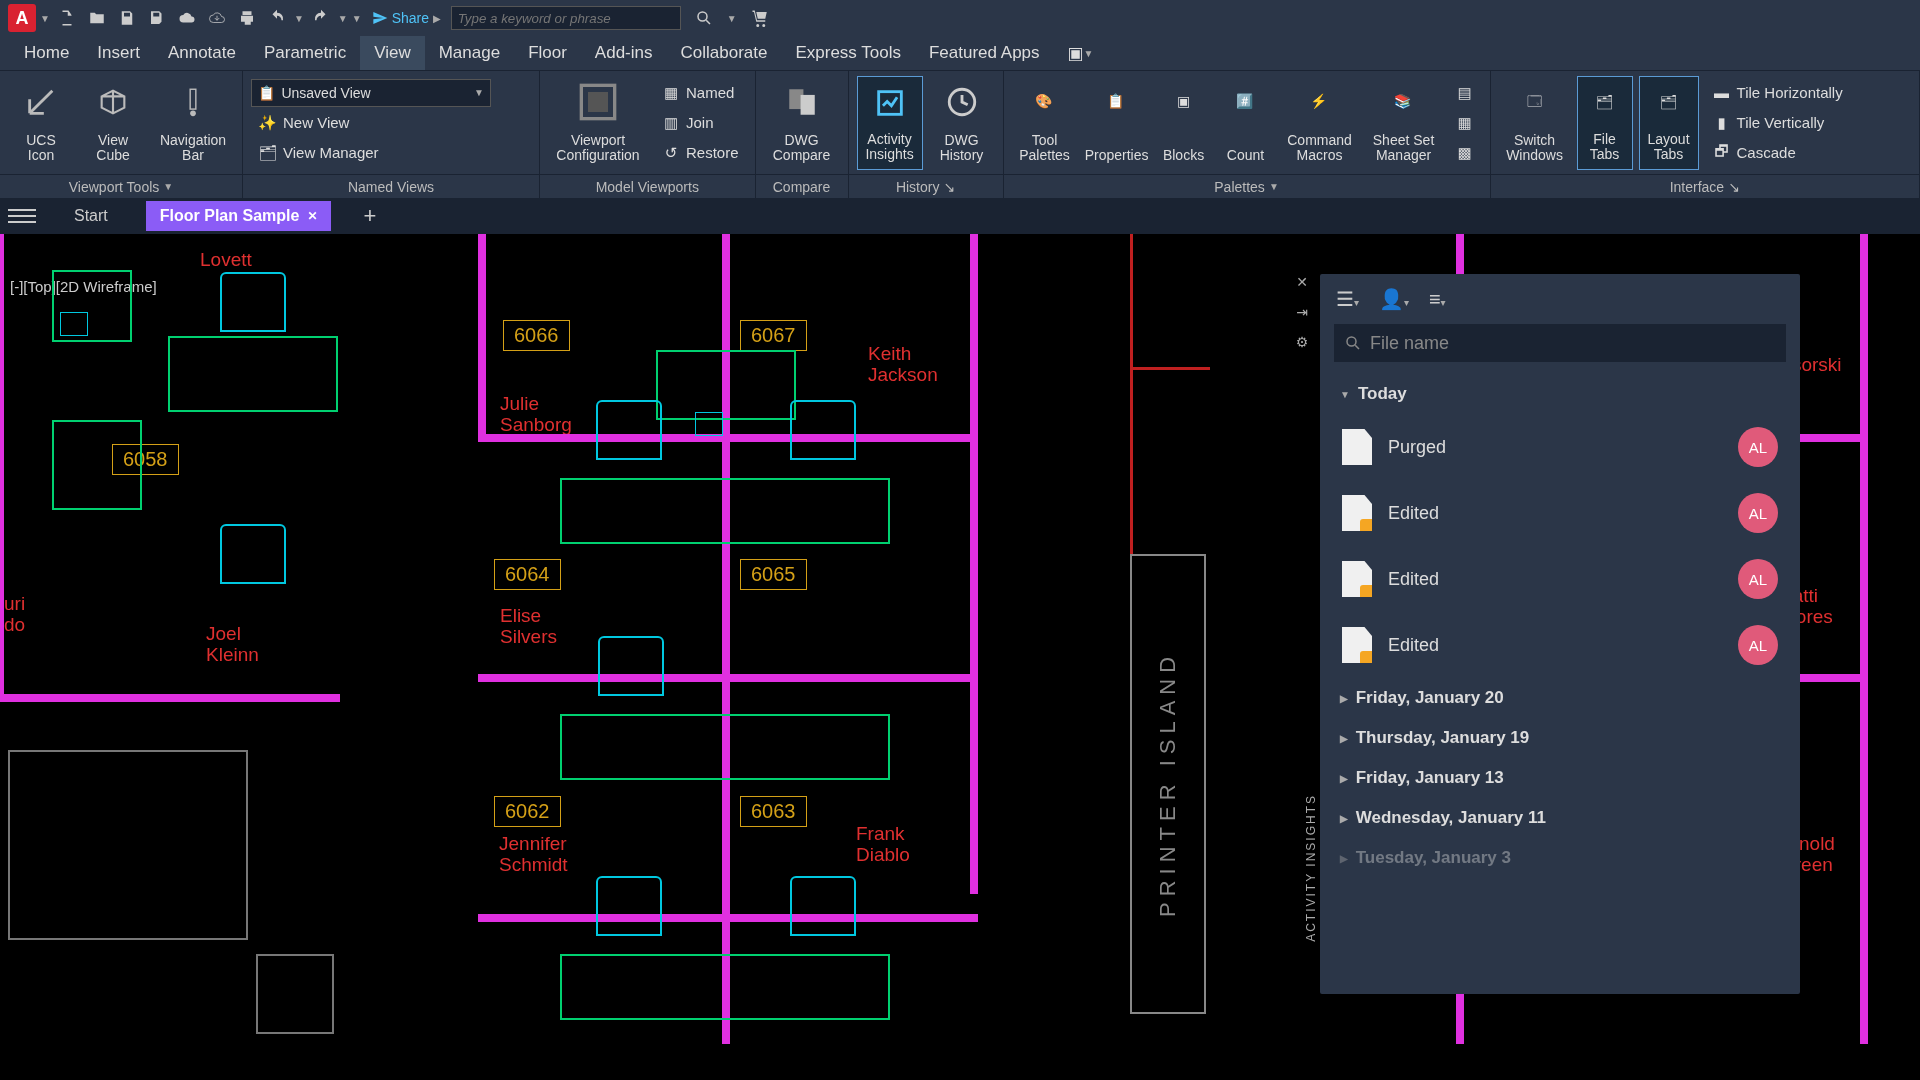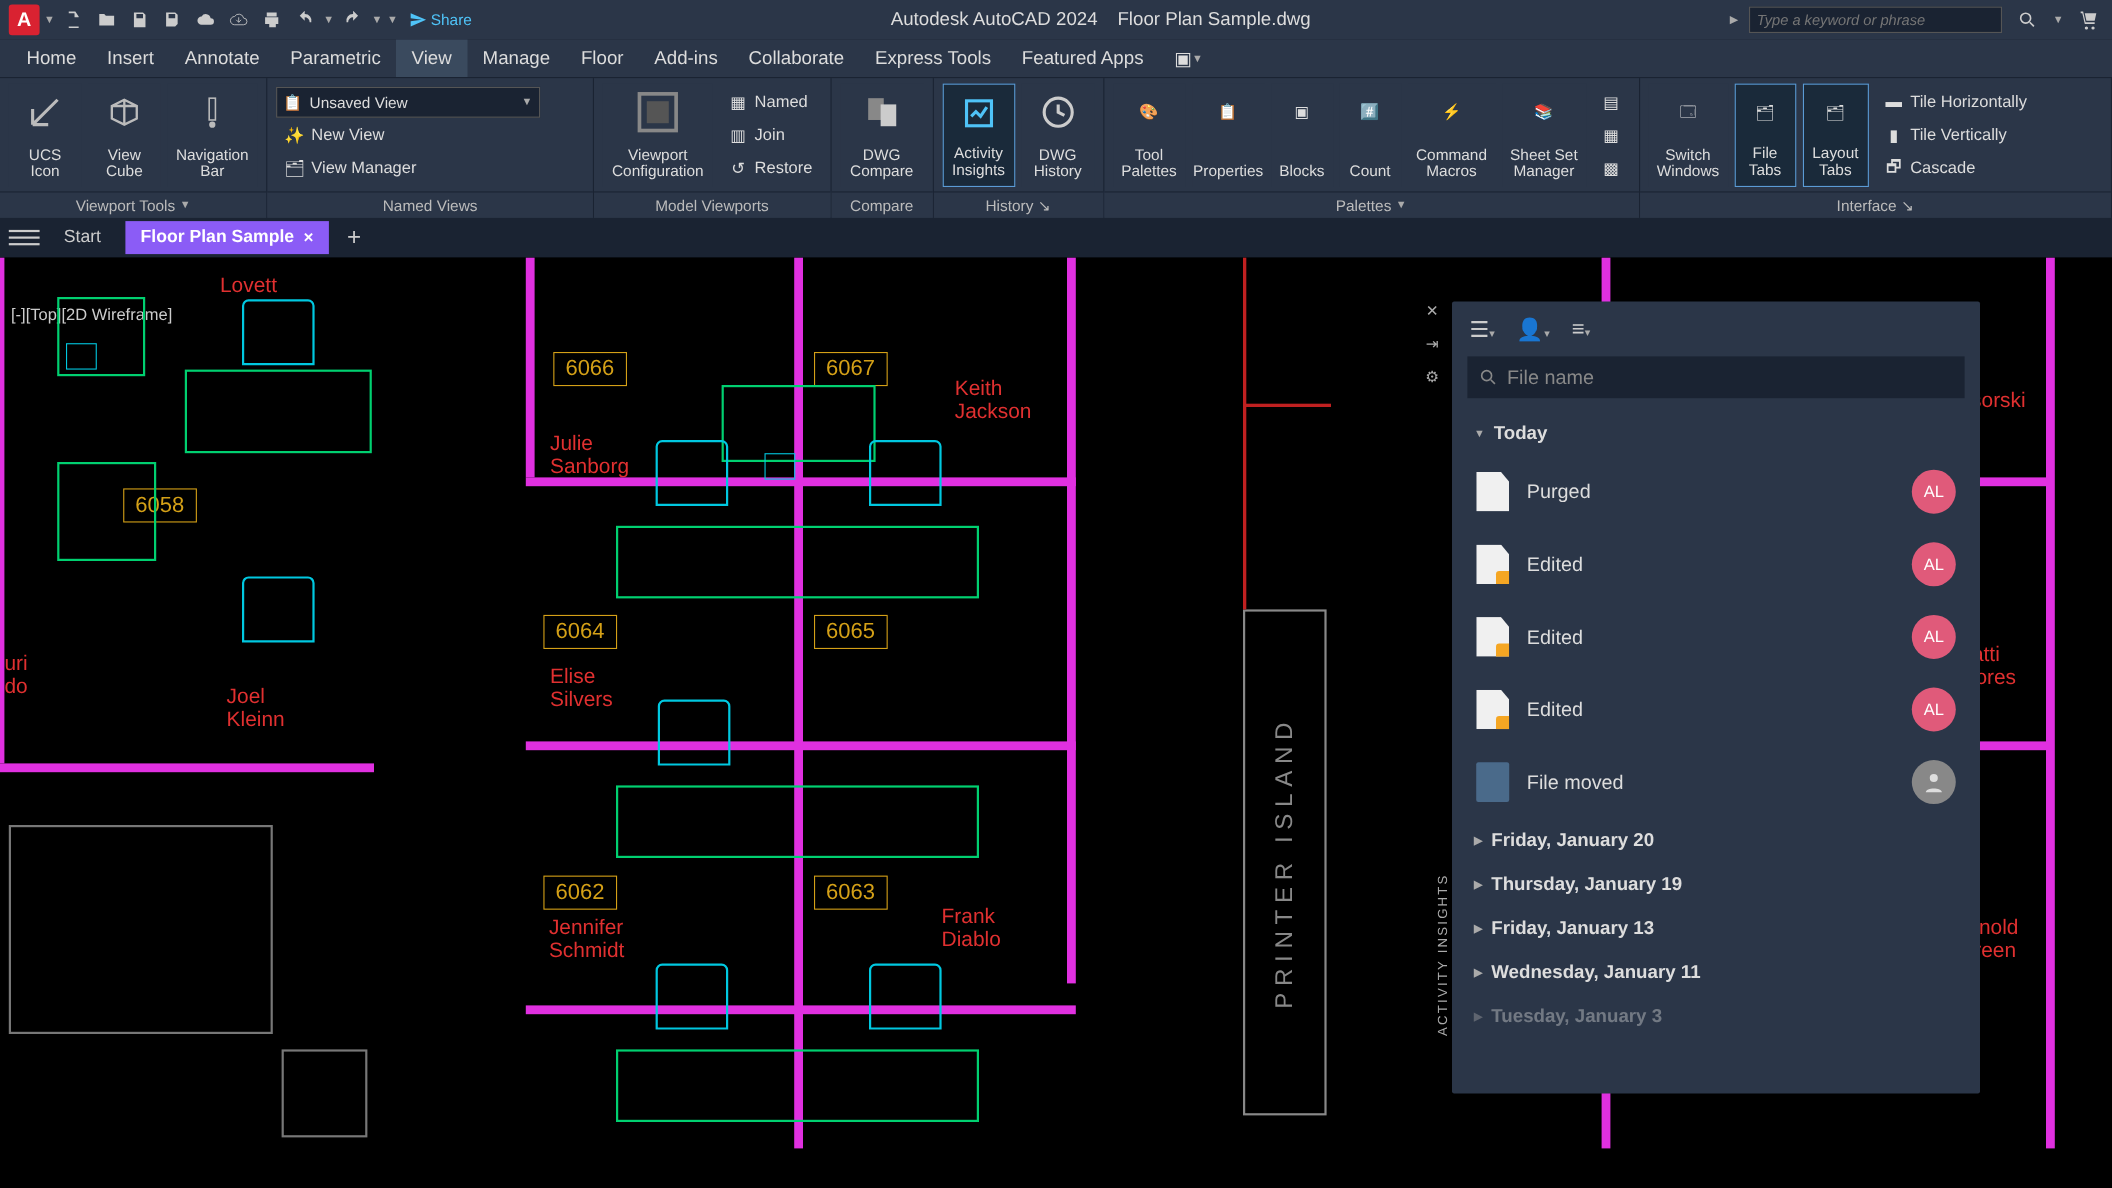--- a/index.html
+++ b/index.html
@@ -27,21 +27,21 @@
 .panel-title { height:24px; background:#2b3648; color:#bbb; text-align:center; font-size:14px; border-top:1px solid #1a2332; display:flex; align-items:center; justify-content:center; gap:4px; }
 .rbtn-lg { width:66px; height:94px; background:#2b3648; display:flex; flex-direction:column; align-items:center; justify-content:space-between; padding:6px 2px; cursor:pointer; text-align:center; font-size:14px; line-height:1.1; }
 .rbtn-lg.active { background:#1a2a3a; border:1px solid #5b9bd5; }
 .rbtn-lg .icon { width:40px; height:40px; display:flex; align-items:center; justify-content:center; }
 .panel-col { display:flex; flex-direction:column; gap:2px; }
 .rbtn-sm { height:28px; display:flex; align-items:center; gap:6px; padding:0 8px; cursor:pointer; font-size:15px; white-space:nowrap; }
 .rbtn-sm .icon { width:18px; height:18px; display:flex; align-items:center; justify-content:center; }
 .view-dd { width:240px; height:28px; background:#1a2332; border:1px solid #555; display:flex; align-items:center; padding:0 6px; justify-content:space-between; }
 
 
-.filetabs { height:36px; background:#1a2332; display:flex; align-items:center; padding:0 8px; gap:8px; }
+.filetabs { height:36px; background:#1a2332; display:flex; align-items:center; padding:0 8px; gap:24px; }
 .hamburger { width:28px; height:28px; display:flex; flex-direction:column; justify-content:center; gap:4px; cursor:pointer; }
 .hamburger div { height:2px; background:#ccc; }
 .file-tab { padding:6px 14px; color:#ccc; display:flex; align-items:center; gap:8px; cursor:pointer; font-size:16px; }
 .file-tab.active { background:#8b5cf6; color:#fff; font-weight:600; }
 .close-x { font-size:12px; cursor:pointer; }
 .new-tab { font-size:22px; color:#ccc; cursor:pointer; padding:0 8px; }
 
 
 .canvas { position:relative; width:1920px; height:846px; background:#000; overflow:hidden; }
 .view-label { position:absolute; top:6px; left:6px; color:#ccc; background:rgba(0,0,0,0.5); padding:2px 4px; font-size:15px;margin-top:36px; }
@@ -127,24 +127,20 @@
         <path d="M12 5V1l6 6-6 6V9a6 6 0 00-6 6H4a8 8 0 018-10z"></path>
       </svg>
     </div>
   <span class="carrot">▼</span>
   <span class="carrot">▼</span>
   <div class="share-link">
     <svg width="16" height="16" viewBox="0 0 24 24" fill="#4fc3f7">
         <path d="M2 21l21-9L2 3v7l15 2-15 2v7z"></path>
       </svg>
     <span>Share</span>
-  </div>
-  <div class="title-center">
-    <span>Autodesk AutoCAD 2024</span>
-    <span>Floor Plan Sample.dwg</span>
   </div>
   <div class="title-right">
     <span class="carrot">▶</span>
     <input class="search-box" placeholder="Type a keyword or phrase" style="">
     <div class="qat-btn">
         <svg viewBox="0 0 24 24">
           <circle cx="10" cy="10" r="6" fill="none" stroke="#ccc" stroke-width="2"></circle>
           <path d="M15 15l5 5" stroke="#ccc" stroke-width="2"></path>
         </svg>
       </div>
@@ -521,30 +517,20 @@
       <div class="label">Edited</div>
       <div class="avatar">AL</div>
     </div>
     <div class="ap-item">
       <div class="doc-icon">
           <div class="edit-badge"></div>
         </div>
       <div class="label">Edited</div>
       <div class="avatar">AL</div>
     </div>
-    <div class="ap-item">
-      <div class="doc-icon" style="background:#4a6a8a;clip-path:none;border-radius:2px"></div>
-      <div class="label">File moved</div>
-      <div class="avatar grey">
-          <svg width="22" height="22" viewBox="0 0 24 24">
-            <circle cx="12" cy="8" r="4" fill="#ddd"></circle>
-            <path d="M4 22c0-5 16-5 16 0" fill="#ddd"></path>
-          </svg>
-        </div>
-    </div>
 
     <div class="ap-group-hdr">
         <span class="carrot">▶</span>
         <span>Friday, January 20</span>
       </div>
     <div class="ap-group-hdr">
         <span class="carrot">▶</span>
         <span>Thursday, January 19</span>
       </div>
     <div class="ap-group-hdr">

